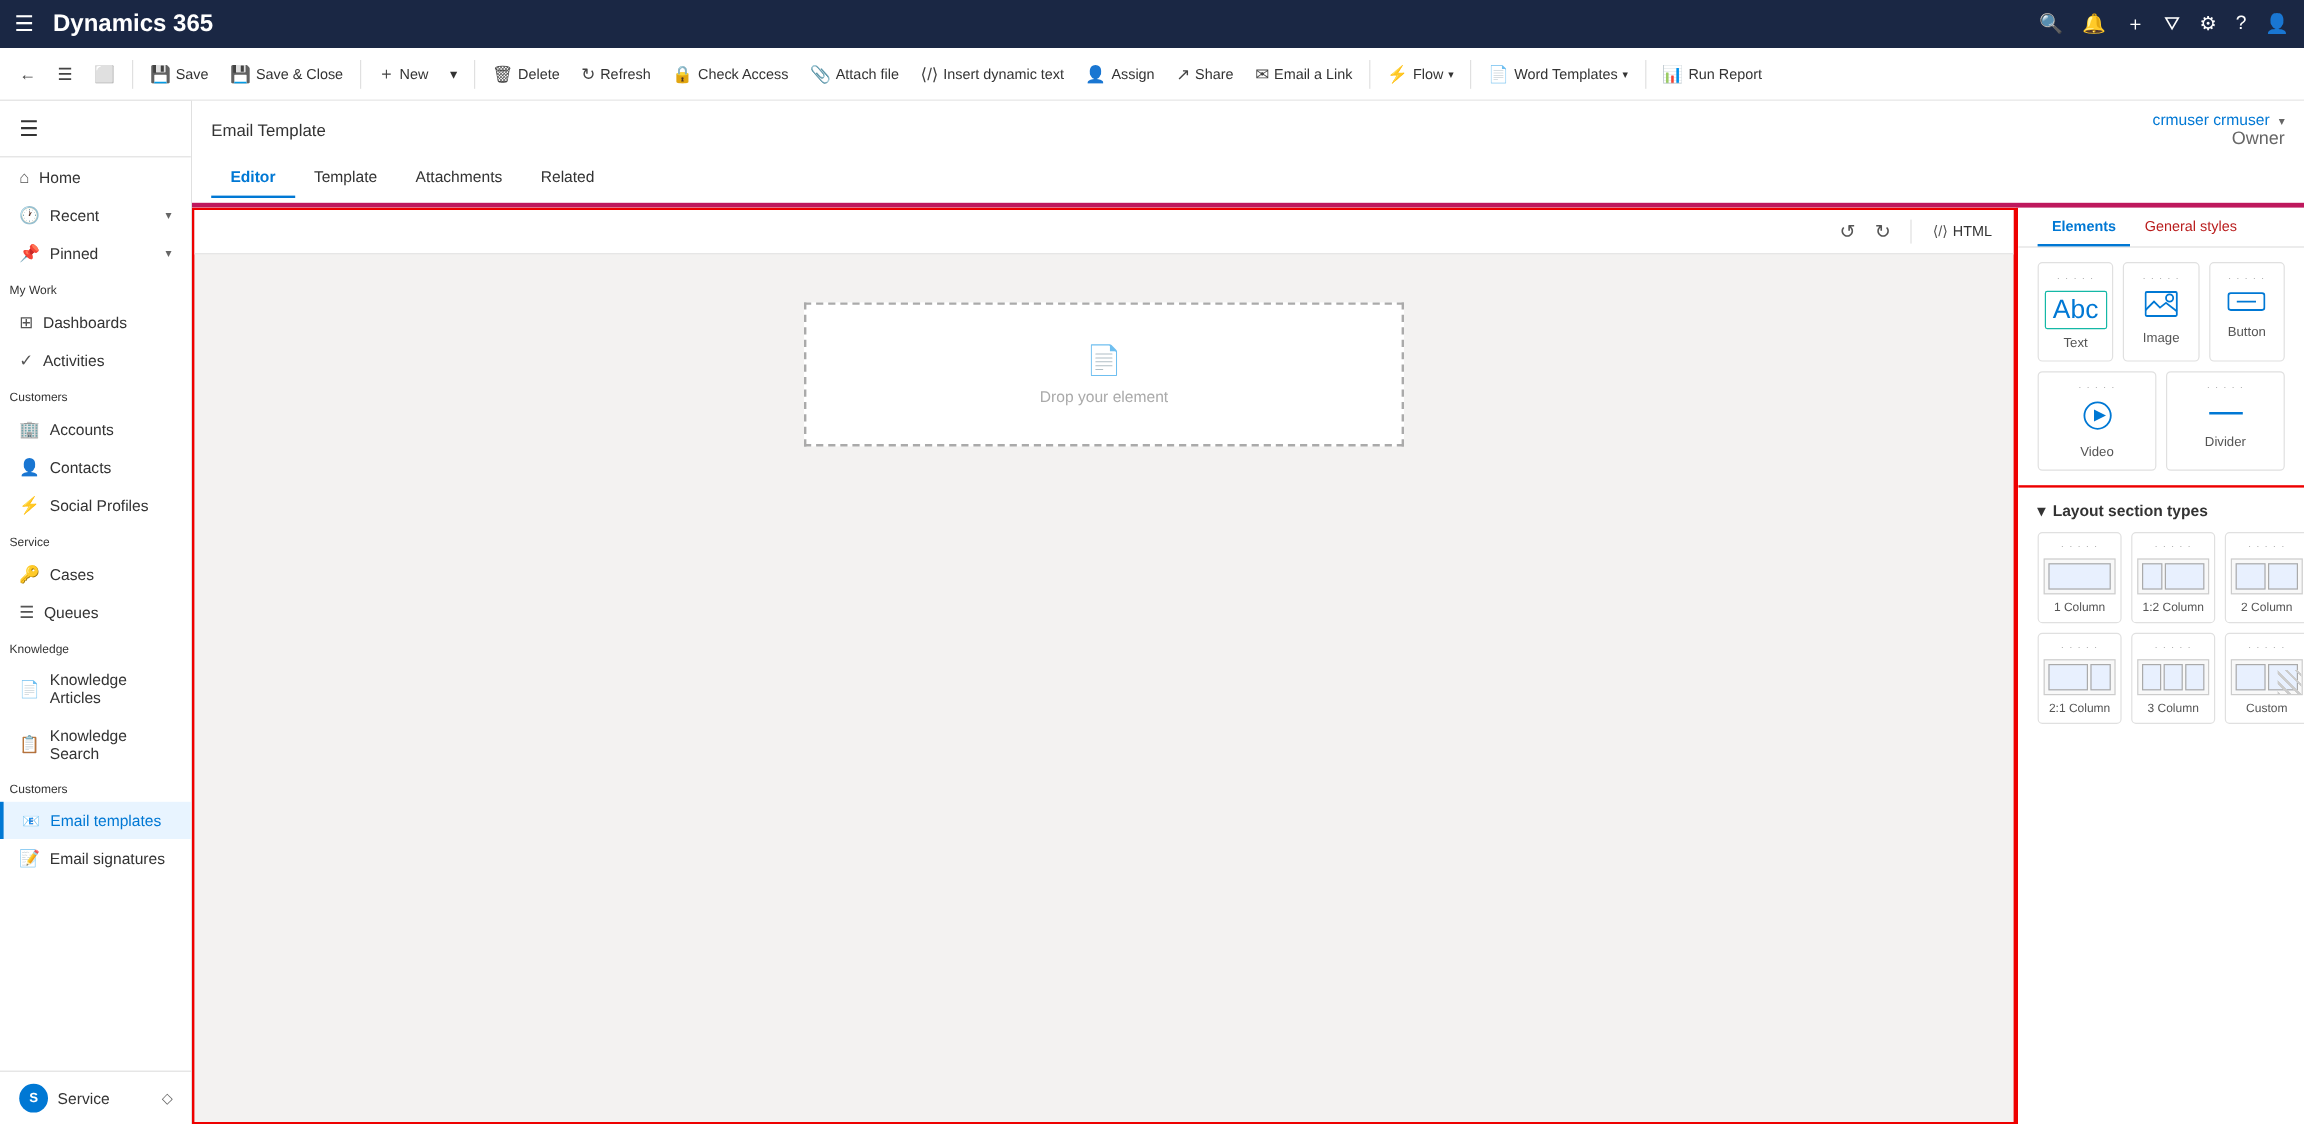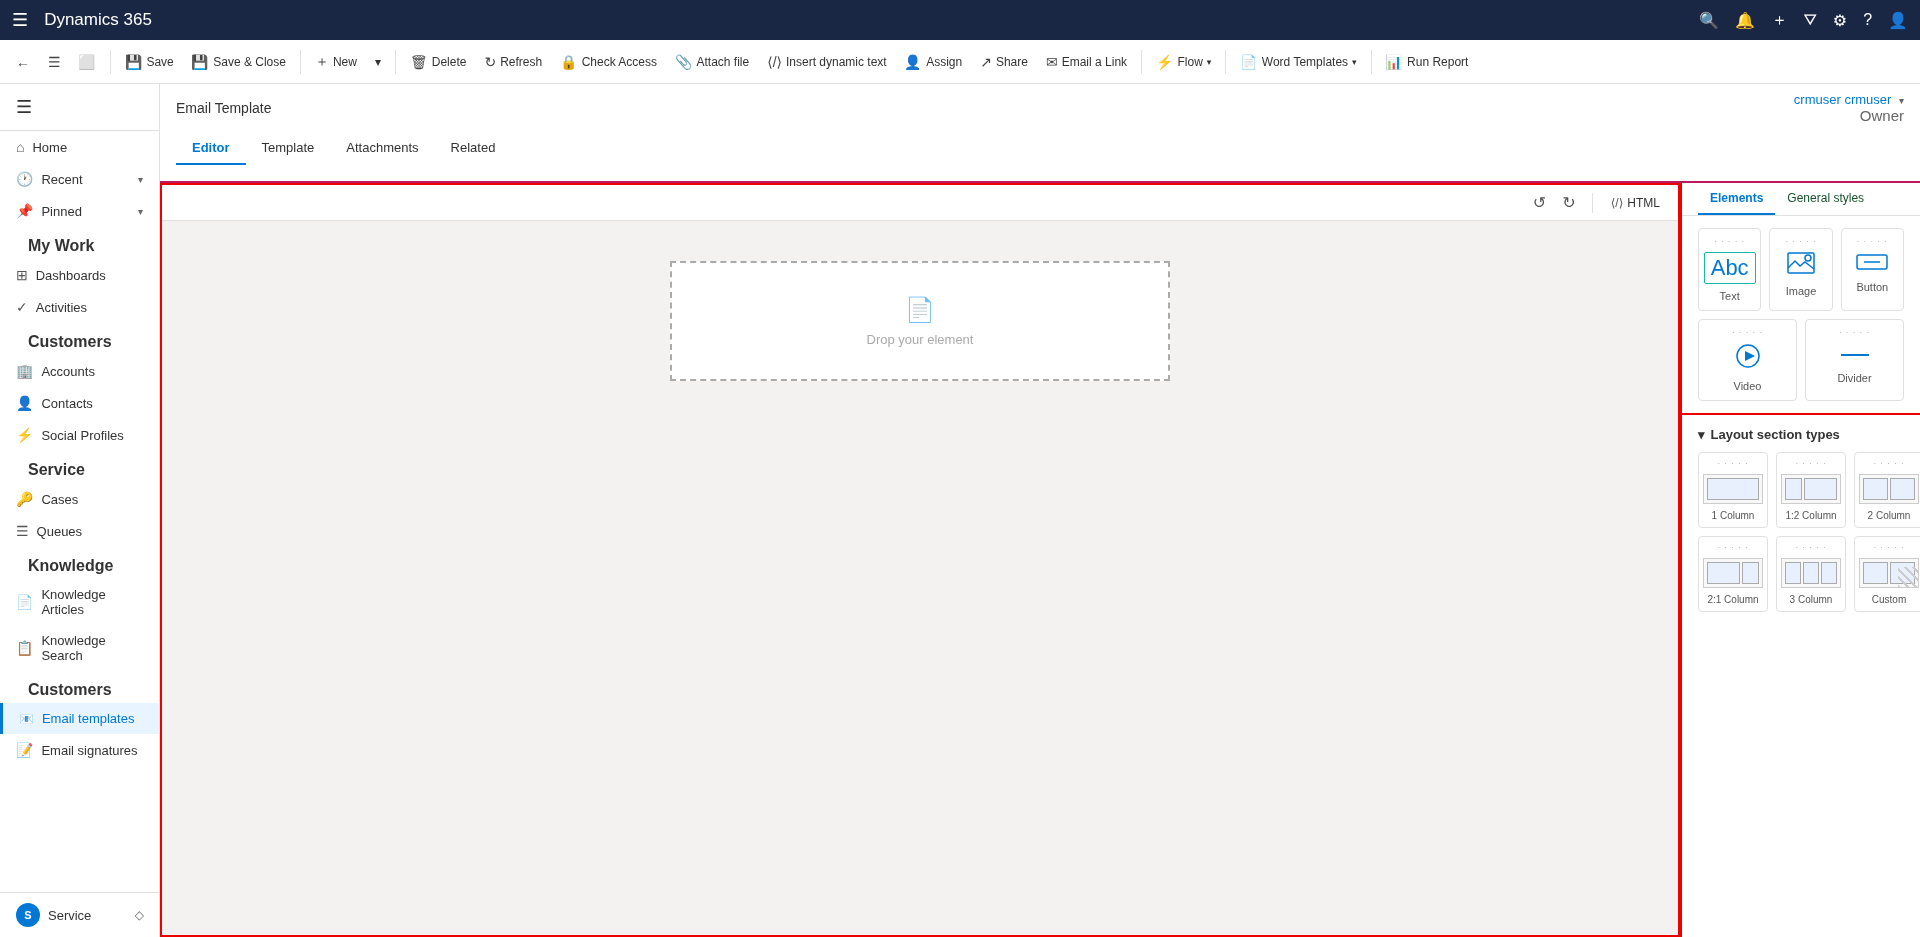--- a/index.html
+++ b/index.html
@@ -8,21 +8,21 @@
     
     .top-bar {
       height: 40px;
       background: #1a2744;
       display: flex;
       align-items: center;
       padding: 0 12px;
       color: white;
       gap: 16px;
     }
-    .top-bar-title { font-size: 17px; font-weight: 400; color: white; }
+    .top-bar-title { font-size: 20px; font-weight: 700; color: white; }
     .top-bar-right { margin-left: auto; display: flex; align-items: center; gap: 16px; }
     .top-bar-icon { color: white; font-size: 16px; cursor: pointer; }
 
     
     .toolbar {
       height: 44px;
       background: white;
       border-bottom: 1px solid #e0e0e0;
       display: flex;
       align-items: center;
@@ -72,23 +72,23 @@
       align-items: center;
       gap: 8px;
       padding: 8px 16px;
       cursor: pointer;
       color: #333;
       font-size: 13px;
     }
     .sidebar-nav-item .icon { font-size: 14px; color: #555; }
     .sidebar-expand { margin-left: auto; color: #666; font-size: 10px; }
     .sidebar-section-label {
-      padding: 10px 28px 4px;
-      font-size: 16px;
-      font-weight: 700;
+      padding: 10px 8px 4px;
+      font-size: 10px;
+      font-weight: 400;
       color: #333;
       text-transform: none;
     }
     .sidebar-nav-item.active {
       background: #e8f4ff;
       border-left: 3px solid #0078d4;
       color: #0078d4;
     }
     .sidebar-nav-item.active .icon { color: #0078d4; }
     .sidebar-bottom {
@@ -124,22 +124,22 @@
     .content-area {
       flex: 1;
       display: flex;
       flex-direction: column;
       overflow: hidden;
       background: white;
     }
 
     
     .content-header {
-      padding: 8px 16px 16px;
-      border-bottom: 2px solid #be185d;
+      padding: 8px 16px 4px;
+      border-bottom: 4px solid #be185d;
       background: white;
     }
     .content-header-top {
       display: flex;
       align-items: center;
       justify-content: space-between;
       margin-bottom: 8px;
     }
     .page-title-text { font-size: 14px; color: #333; font-weight: 400; }
     .owner-info { text-align: right; }
@@ -247,21 +247,21 @@
     .toolbox-tabs {
       display: flex;
       border-bottom: 1px solid #e0e0e0;
       padding: 0 16px;
       text-align: right;
     }
     .toolbox-tab {
       padding: 8px 12px;
       cursor: pointer;
       font-size: 12px;
-      color: #14532d;
+      color: #b91c1c;
       border-bottom: 2px solid transparent;
     }
     .toolbox-tab.active {
       color: #0078d4;
       border-bottom: 2px solid #0078d4;
       font-weight: 600;
     }
     .toolbox-section {
       padding: 12px 16px;
       border-bottom: 2px solid #e00;

